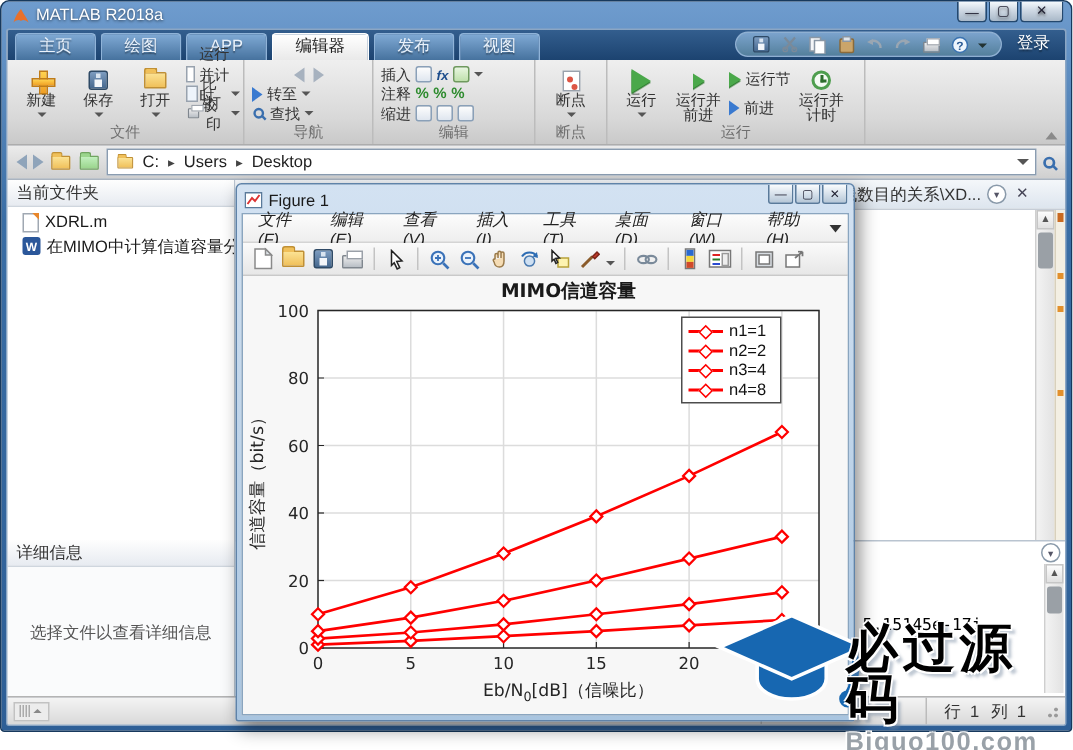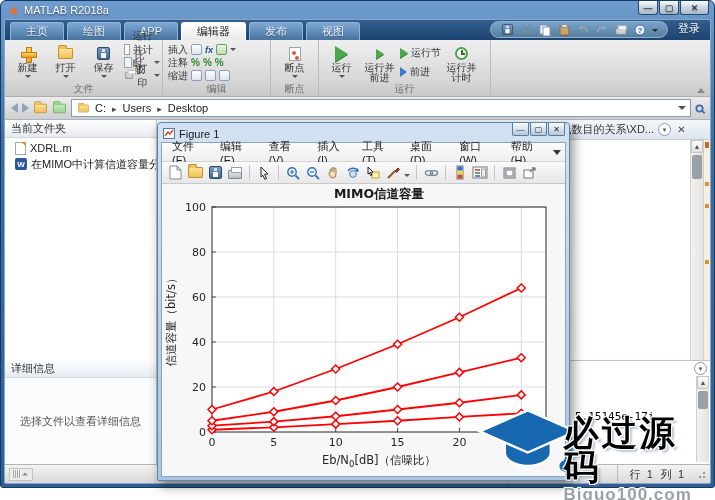--- a/index.html
+++ b/index.html
@@ -177,21 +177,21 @@
             border-radius:4px 4px 2px 2px; padding:2px 3px 3px; box-shadow:3px 5px 12px rgba(0,0,0,.45); }
   .ftitle { height:17px; display:flex; align-items:center; gap:4px; font-size:11px; color:#1a1a1a;
             padding:0 2px; position:relative; }
   .fbtns { position:absolute; right:1px; top:-2px; display:flex; }
   .fbtn { width:17px; height:13px; border:1px solid #5a7a9a; border-top:none; margin-left:1px;
           background:linear-gradient(#fbfdfe,#d8e2ec 50%,#b6c7d7); border-radius:0 0 2px 2px;
           font-size:8px; display:flex; align-items:center; justify-content:center; color:#223; }
   .fclient { height:calc(100% - 17px); background:#f0f0f0; border:1px solid #8aa5bf;
              display:flex; flex-direction:column; }
   .fmenu { height:19px; flex:none; background:linear-gradient(#fcfcfc,#eee); border-bottom:1px solid #d4d4d4;
-           display:flex; align-items:center; font-size:11px; color:#222; padding-left:3px; }
+           display:flex; align-items:center; font-size:11px; color:#222; padding-left:3px;font-style:italic; }
   .fmenu .mitem { padding:0 7px; }
   .fmenu-ovf { margin-left:auto; margin-right:4px; width:0; height:0; border-left:4px solid transparent;
                border-right:4px solid transparent; border-top:5px solid #333; }
   .ftools { height:22px; flex:none; background:linear-gradient(#fafafa,#e7e7e7); border-bottom:1px solid #c9c9c9;
             display:flex; align-items:center; padding-left:4px; gap:2px; }
   .fico { width:18px; height:18px; display:flex; align-items:center; justify-content:center; }
   .tsep { width:1px; height:15px; background:#c3c3c3; margin:0 3px; }
   .fcanvas { flex:1; position:relative; background:#f7f7f7; overflow:hidden; }
   #chart { position:absolute; left:0; top:0; }
 
@@ -292,52 +292,73 @@
         <div class="gbody">
           <div class="bigbtn">
               <span class="bicon">
                 <span class="i-plus"></span>
               </span>
               <span class="blabel">新建</span>
               <span class="caret"></span>
             </div>
           <div class="bigbtn">
               <span class="bicon">
+                <span class="i-floppy"></span>
+              </span>
+              <span class="blabel">保存</span>
+              <span class="caret"></span>
+            </div>
+          <div class="bigbtn">
+              <span class="bicon">
                 <span class="i-folder"></span>
               </span>
               <span class="blabel">打开</span>
               <span class="caret"></span>
             </div>
-          <div class="bigbtn">
-              <span class="bicon">
-                <span class="i-floppy"></span>
-              </span>
-              <span class="blabel">保存</span>
-              <span class="caret"></span>
-            </div>
           <div class="smallcol">
             <div class="smallbtn">
                 <span class="i-page" style="width:9px;height:11px"></span>
                 <span>运行并计时</span>
               </div>
             <div class="smallbtn">
                 <span class="i-page" style="width:9px;height:11px;background:#eef4fb"></span>
                 <span>比较</span>
                 <span class="caret"></span>
               </div>
             <div class="smallbtn">
                 <span class="i-printer" style="transform:scale(.75);margin-top:0"></span>
                 <span>打印</span>
                 <span class="caret"></span>
               </div>
           </div>
         </div>
         <div class="glabel">文件</div>
       </div>
 
+      <div class="rgroup" style="width:86px">
+        <div class="gbody">
+          <div class="smallcol" style="width:100%">
+            <div class="smallbtn" style="justify-content:center;gap:6px">
+              <span class="arr l"></span>
+              <span class="arr r"></span>
+            </div>
+            <div class="smallbtn">
+                <span class="arr r blue"></span>
+                <span>转至</span>
+                <span class="caret"></span>
+              </div>
+            <div class="smallbtn">
+                <span class="i-mag" style="transform:scale(.8)"></span>
+                <span>查找</span>
+                <span class="caret"></span>
+              </div>
+          </div>
+        </div>
+        <div class="glabel">导航</div>
+      </div>
 
       <div class="rgroup" style="width:108px">
         <div class="gbody">
           <div class="smallcol" style="width:100%">
             <div class="smallbtn">
                 <span>插入</span>
                 <span class="mi"></span>
                 <span class="mi fx">fx</span>
                 <span class="mi green"></span>
                 <span class="caret"></span>
@@ -682,20 +703,38 @@
           <path d="M297.4074074074074 184.375 L301.4074074074074 188.375 L297.4074074074074 192.375 L293.4074074074074 188.375 Z" fill="#fff" stroke="#ff0000" stroke-width="1.5"></path>
           <path d="M359.25925925925924 169.75 L363.25925925925924 173.75 L359.25925925925924 177.75 L355.25925925925924 173.75 Z" fill="#fff" stroke="#ff0000" stroke-width="1.5"></path>
           <polyline points="50,225.5 111.85185185185185,207.5 173.7037037037037,185 235.55555555555557,160.25 297.4074074074074,133.25 359.25925925925924,104" fill="none" stroke="#ff0000" stroke-width="1.8"></polyline>
           <path d="M50 221.5 L54 225.5 L50 229.5 L46 225.5 Z" fill="#fff" stroke="#ff0000" stroke-width="1.5"></path>
           <path d="M111.85185185185185 203.5 L115.85185185185185 207.5 L111.85185185185185 211.5 L107.85185185185185 207.5 Z" fill="#fff" stroke="#ff0000" stroke-width="1.5"></path>
           <path d="M173.7037037037037 181 L177.7037037037037 185 L173.7037037037037 189 L169.7037037037037 185 Z" fill="#fff" stroke="#ff0000" stroke-width="1.5"></path>
           <path d="M235.55555555555557 156.25 L239.55555555555557 160.25 L235.55555555555557 164.25 L231.55555555555557 160.25 Z" fill="#fff" stroke="#ff0000" stroke-width="1.5"></path>
           <path d="M297.4074074074074 129.25 L301.4074074074074 133.25 L297.4074074074074 137.25 L293.4074074074074 133.25 Z" fill="#fff" stroke="#ff0000" stroke-width="1.5"></path>
           <path d="M359.25925925925924 100 L363.25925925925924 104 L359.25925925925924 108 L355.25925925925924 104 Z" fill="#fff" stroke="#ff0000" stroke-width="1.5"></path>
         </svg>
+      <div class="legend">
+        <div class="lrow">
+            <span class="lline"></span>
+            <span class="llabel">n1=1</span>
+          </div>
+        <div class="lrow">
+            <span class="lline"></span>
+            <span class="llabel">n2=2</span>
+          </div>
+        <div class="lrow">
+            <span class="lline"></span>
+            <span class="llabel">n3=4</span>
+          </div>
+        <div class="lrow">
+            <span class="lline"></span>
+            <span class="llabel">n4=8</span>
+          </div>
+      </div>
     </div>
   </div>
 </div>
 
 <div id="watermark">
   <svg width="104" height="72" viewBox="0 0 108 74">
     <path d="M30 36 v12 c0 8 11 14 24 14 s24 -6 24 -14 v-12 l-24 11 Z" fill="#1767b1" stroke="#fff" stroke-width="2.5"></path>
     <path d="M54 4 L104 26 L54 48 L4 26 Z" fill="#1767b1" stroke="#fff" stroke-width="2.5"></path>
     <path d="M97 30 c3 10 1 20 -3 27" fill="none" stroke="#1767b1" stroke-width="5" stroke-linecap="round"></path>
     <circle cx="93" cy="62" r="6" fill="#1767b1"></circle>

